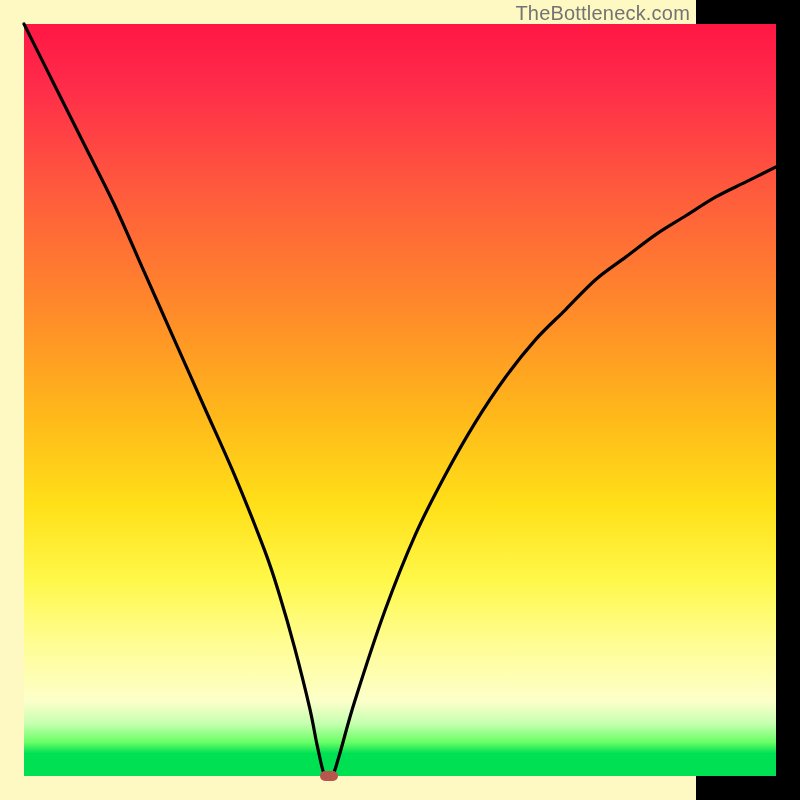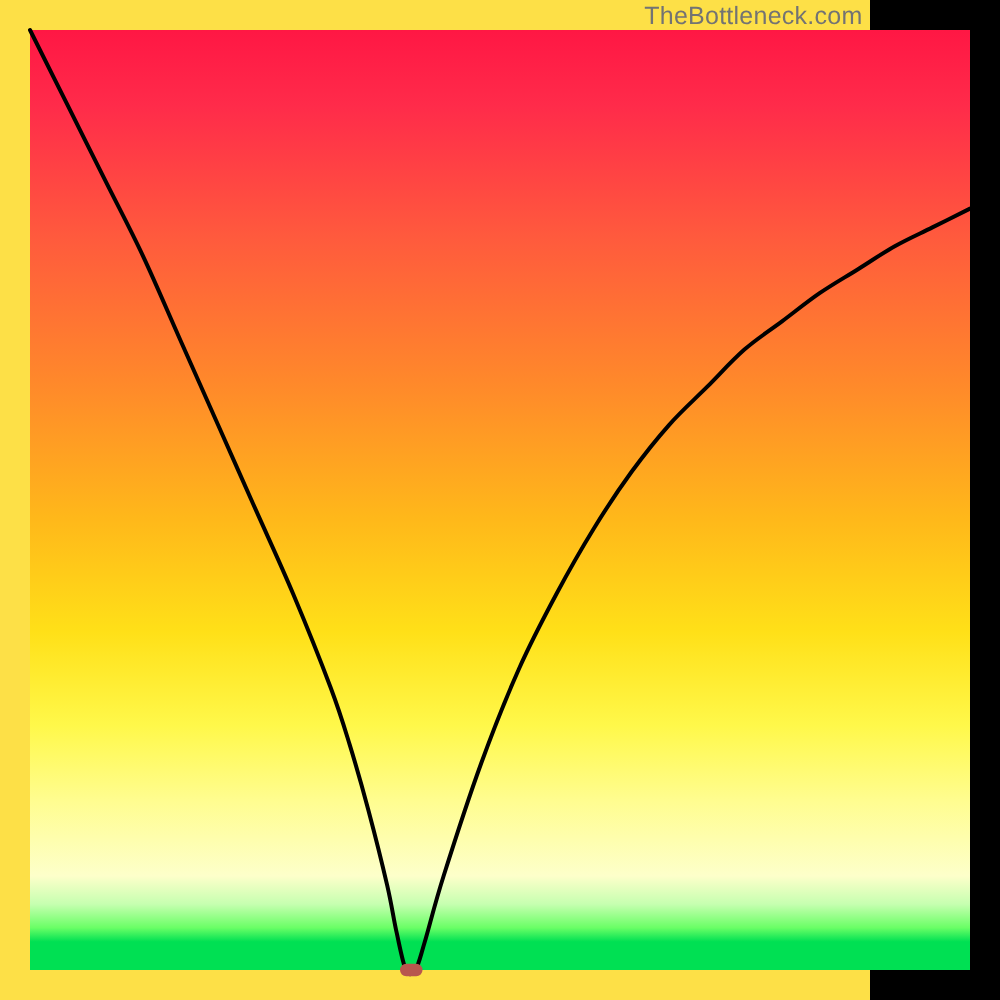--- a/index.html
+++ b/index.html
@@ -10,21 +10,21 @@
     background: #000;
     overflow: hidden;
     font-family: Arial, Helvetica, sans-serif;
   }
   .frame {
     position: absolute;
     left: 0;
     top: 0;
     width: 696px;
     height: 800px;
-    background: #fde047;
+    background: #fef9c3;
   }
   .plot-area {
     position: absolute;
     left: 24px;
     top: 24px;
     width: 752px;
     height: 752px;
     
     background: linear-gradient(
       to bottom,

